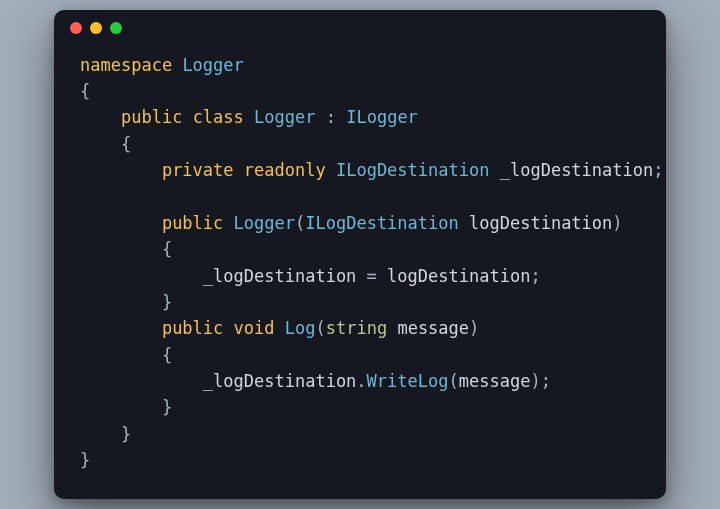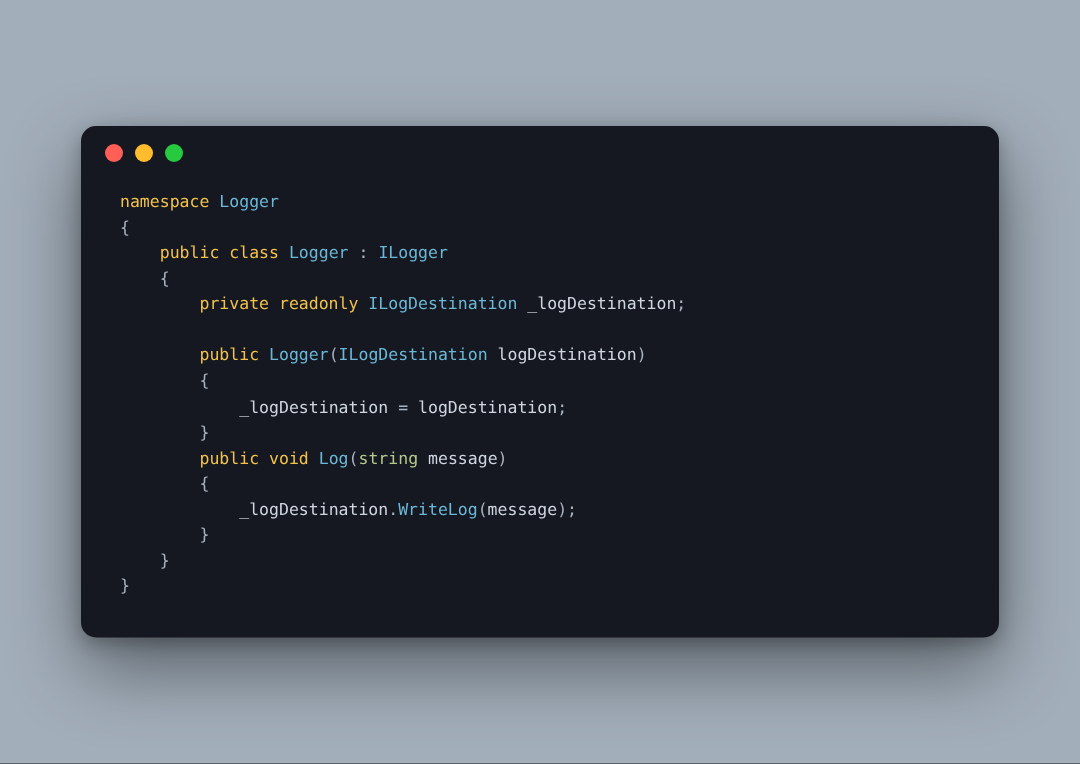--- a/index.html
+++ b/index.html
@@ -29,21 +29,21 @@
   .dot {
     width: 12px;
     height: 12px;
     border-radius: 50%;
   }
   .dot.red { background: #ff5f56; }
   .dot.yellow { background: #ffbd2e; }
   .dot.green { background: #27c93f; }
   .code {
     padding: 6px 26px 26px 26px;
-    font-size: 11px;
+    font-size: 17px;
     line-height: 1.55;
     white-space: pre;
     color: #cdd3de;
   }
   .kw { color: #f3c24b; }      
   .type { color: #6bb8d6; }    
   .str { color: #b3c98b; }     
   .ident { color: #d0d6e0; }   
   .punc { color: #a9b2c0; }    
   .brace { color: #a9b2c0; }

